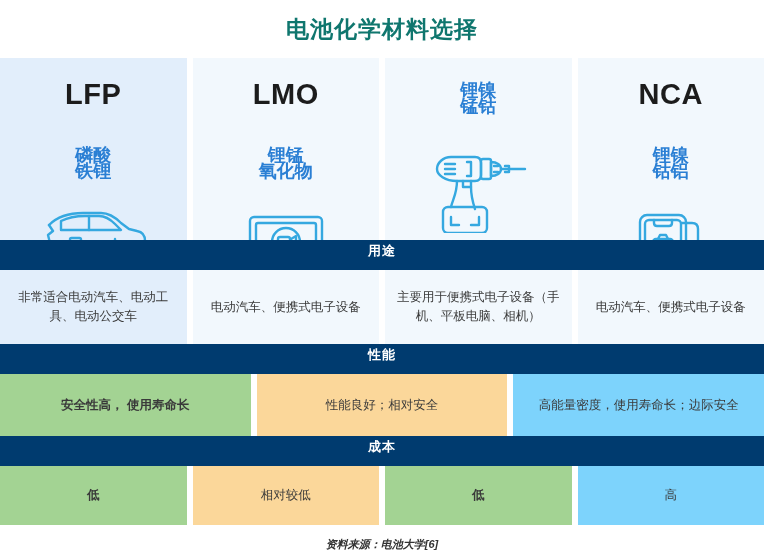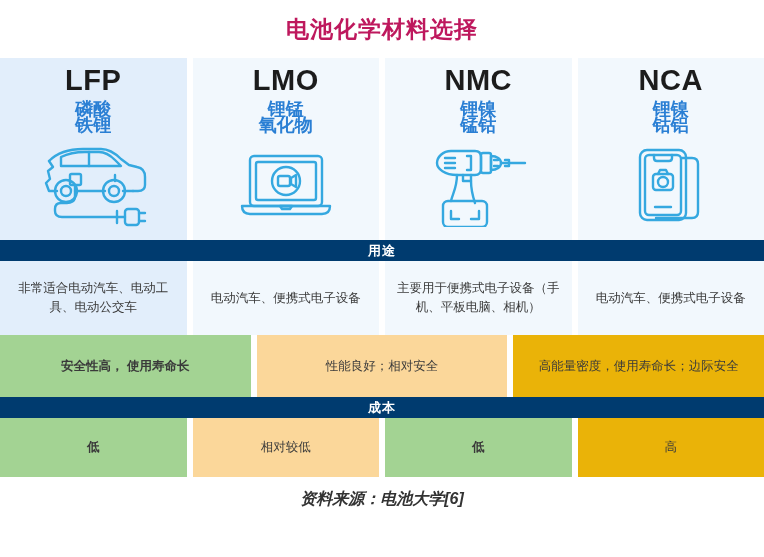--- a/index.html
+++ b/index.html
@@ -19,21 +19,21 @@
     width: 764px;
     height: 557px;
     box-sizing: border-box;
   }
 
   
   .title {
     text-align: center;
     font-size: 23px;
     font-weight: bold;
-    color: #be185d;
+    color: #0f766e;
     letter-spacing: 1px;
     padding-top: 14px;
     padding-bottom: 14px;
     line-height: 30px;
   }
 
   
   .grid {
     width: 764px;
     display: flex;
@@ -51,27 +51,28 @@
     min-width: 0;
     box-sizing: border-box;
   }
 
   
   .head-row {
     margin-bottom: 0;
   }
   .head-cell {
     background: #f2f8fd;
-    padding-top: 6px;
+    padding-top: 20px;
     text-align: center;
     height: 182px;
     box-sizing: border-box;
     display: flex;
     flex-direction: column;
     align-items: center;
+    gap: 32px;
   }
   .head-cell.first {
     background: #e2eefb;
   }
   .abbr {
     font-size: 29px;
     font-weight: bold;
     color: #1c1c1c;
     line-height: 33px;
     letter-spacing: 0.5px;
@@ -96,21 +97,21 @@
   }
 
   
   .section-bar {
     width: 764px;
     background: #003b6f;
     color: #ffffff;
     font-size: 13px;
     font-weight: bold;
     text-align: center;
-    height: 21px;
+    height: 30px;
     line-height: 21px;
     letter-spacing: 1px;
   }
 
   
   .data-row {
     margin: 0;
   }
   .data-cell {
     display: flex;
@@ -131,26 +132,26 @@
     background: #e2eefb;
   }
   .perf-row .data-cell {
     height: 62px;
   }
   .cost-row .data-cell {
     height: 59px;
   }
   .c-green  { background: #a3d393; font-weight: bold; }
   .c-orange { background: #fbd79a; }
-  .c-red    { background: #eab308; }
+  .c-red    { background: #7dd3fc; }
 
   
   .footer {
     text-align: center;
-    font-size: 16px;
+    font-size: 11px;
     font-style: italic;
     font-weight: bold;
     color: #333333;
     padding-top: 12px;
   }
 </style>
 </head>
 <body>
 
 <div class="page">
@@ -198,21 +199,20 @@
             <circle cx="50" cy="31" r="14"></circle>
             <rect x="42" y="26" width="12" height="10" rx="2"></rect>
             <path d="M55 28 L60 25 L60 37 L55 34 Z"></path>
             <path d="M6 56 L94 56 C94 62 90 64 86 64 L14 64 C10 64 6 62 6 56 Z"></path>
             <path d="M44 56 L56 56 L54 59 L46 59 Z"></path>
           </svg>
         </div>
       </div>
 
       <div class="cell head-cell">
-        <div class="abbr">NMC</div>
         <div class="chem">锂镍
 锰钴</div>
         <div class="icon-wrap">
           <svg width="102" height="80" viewBox="0 0 102 80" fill="none" stroke="#35a8e0" stroke-width="2.4" stroke-linecap="round" stroke-linejoin="round">
             <path d="M24 4 L48 4 C52 4 54 6 54 10 L54 22 C54 26 52 28 48 28 L36 28 L30 28 C18 28 10 22 10 16 C10 10 16 4 24 4 Z"></path>
             <path d="M18 11 L28 11 M18 16 L28 16 M18 21 L28 21"></path>
             <path d="M40 9 L44 9 L44 23 L40 23"></path>
             <rect x="54" y="6" width="10" height="20" rx="2"></rect>
             <path d="M64 9 C70 9 74 12 74 16 C74 20 70 23 64 23 Z"></path>
             <path d="M67 13 L71 13 M67 19 L71 19"></path>
@@ -249,20 +249,21 @@
     </div>
 
     <div class="section-bar">用途</div>
     <div class="row data-row usage-row">
       <div class="cell data-cell first">非常适合电动汽车、电动工具、电动公交车</div>
       <div class="cell data-cell">电动汽车、便携式电子设备</div>
       <div class="cell data-cell">主要用于便携式电子设备（手机、平板电脑、相机）</div>
       <div class="cell data-cell">电动汽车、便携式电子设备</div>
     </div>
 
+    <div class="section-bar">性能</div>
     <div class="row data-row perf-row">
       <div class="cell data-cell c-green">安全性高，
 使用寿命长</div>
       <div class="cell data-cell c-orange">性能良好；相对安全</div>
       <div class="cell data-cell c-red">高能量密度，使用寿命长；边际安全</div>
     </div>
 
     <div class="section-bar">成本</div>
     <div class="row data-row cost-row">
       <div class="cell data-cell c-green">低</div>

